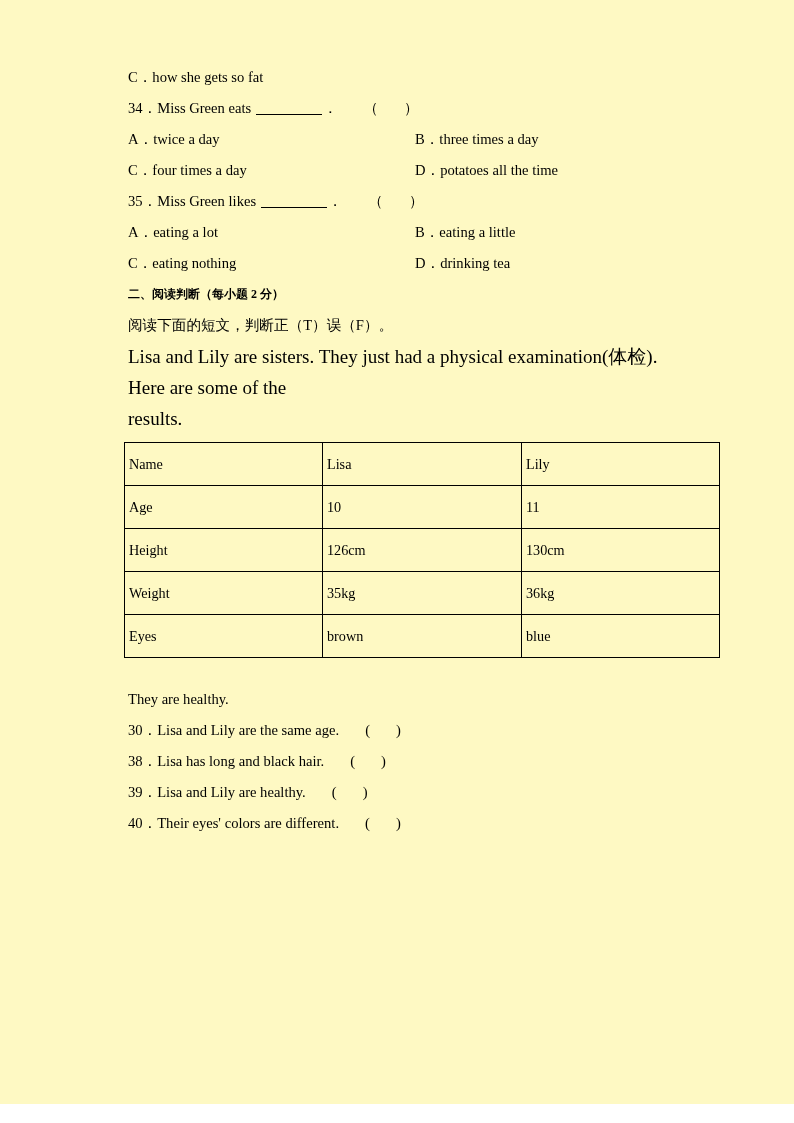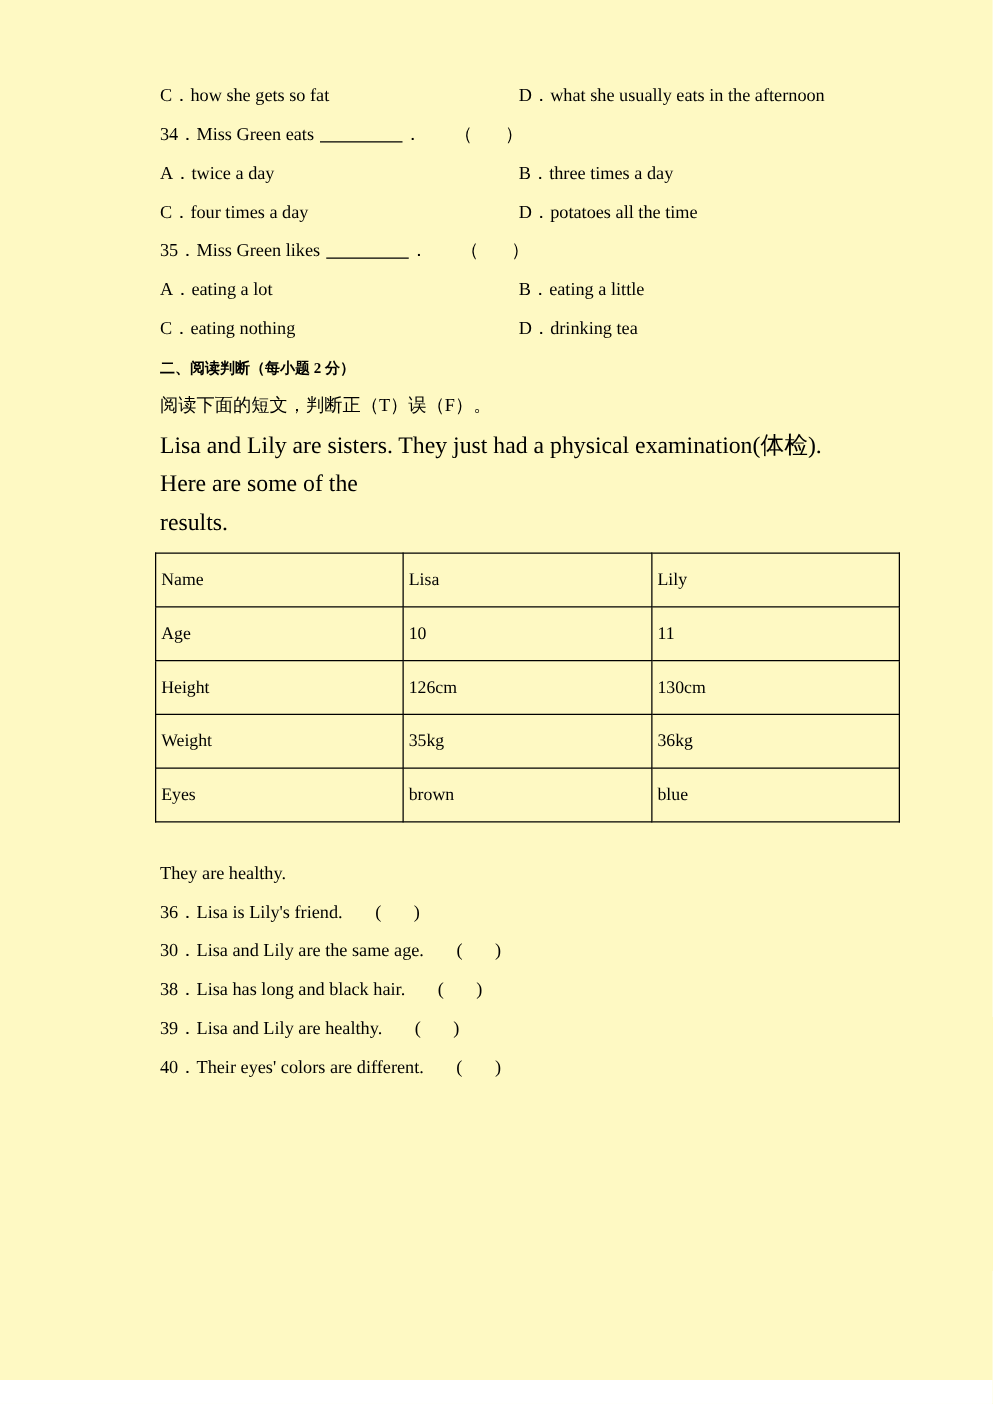--- a/index.html
+++ b/index.html
@@ -117,21 +117,20 @@
   .after-table { margin-top: 26px; }
 </style>
 </head>
 <body>
 
 <div class="page">
   <div class="content">
 
     <div class="line">
       <span class="col-left"><span class="opt-mark">C．</span><span>how she gets so fat</span></span>
-      <span class="col-right"><span class="opt-mark">D．</span><span>what she usually eats in the afternoon</span></span>
     </div>
 
     <div class="line">
       <span class="col-left"><span class="q-num">34．</span><span>Miss Green eats </span><span class="blank"></span><span>．</span><span class="paren-gap"></span><span class="paren">（</span><span class="paren-gap"></span><span class="paren">）</span></span>
     </div>
 
     <div class="line">
       <span class="col-left"><span class="opt-mark">A．</span><span>twice a day</span></span>
       <span class="col-right"><span class="opt-mark">B．</span><span>three times a day</span></span>
     </div>
@@ -191,23 +190,20 @@
             <td class="c0">Eyes</td>
             <td class="c1">brown</td>
             <td class="c2">blue</td>
           </tr>
         </tbody>
       </table>
     </div>
 
     <div class="instr after-table">They are healthy.</div>
 
-    <div class="line">
-      <span class="col-left"><span class="q-num">36．</span><span>Lisa is Lily's friend.</span><span class="paren-gap"></span><span class="paren">(</span><span class="paren-gap"></span><span class="paren">)</span></span>
-    </div>
 
     <div class="line">
       <span class="col-left"><span class="q-num">30．</span><span>Lisa and Lily are the same age.</span><span class="paren-gap"></span><span class="paren">(</span><span class="paren-gap"></span><span class="paren">)</span></span>
     </div>
 
     <div class="line">
       <span class="col-left"><span class="q-num">38．</span><span>Lisa has long and black hair.</span><span class="paren-gap"></span><span class="paren">(</span><span class="paren-gap"></span><span class="paren">)</span></span>
     </div>
 
     <div class="line">

